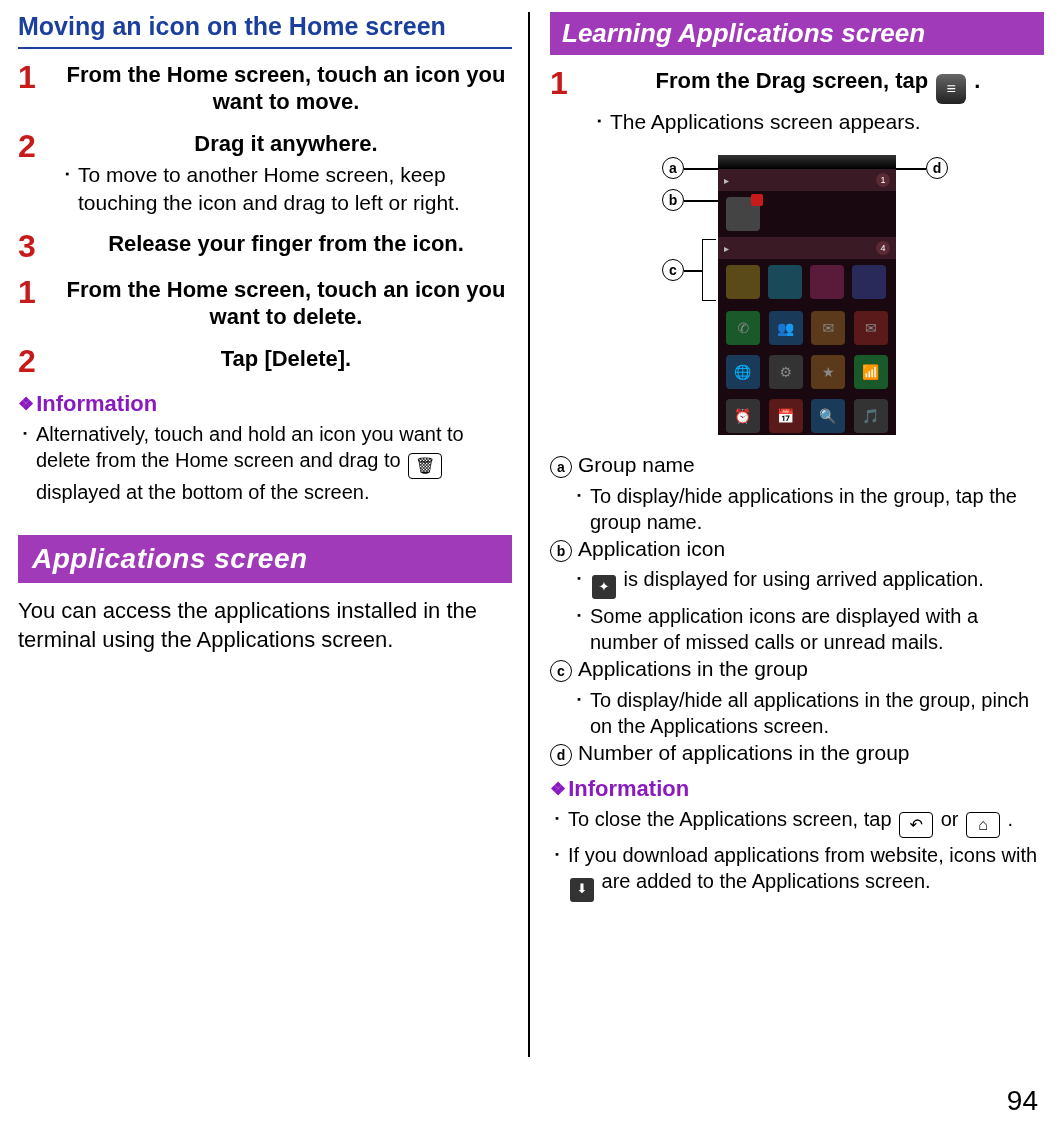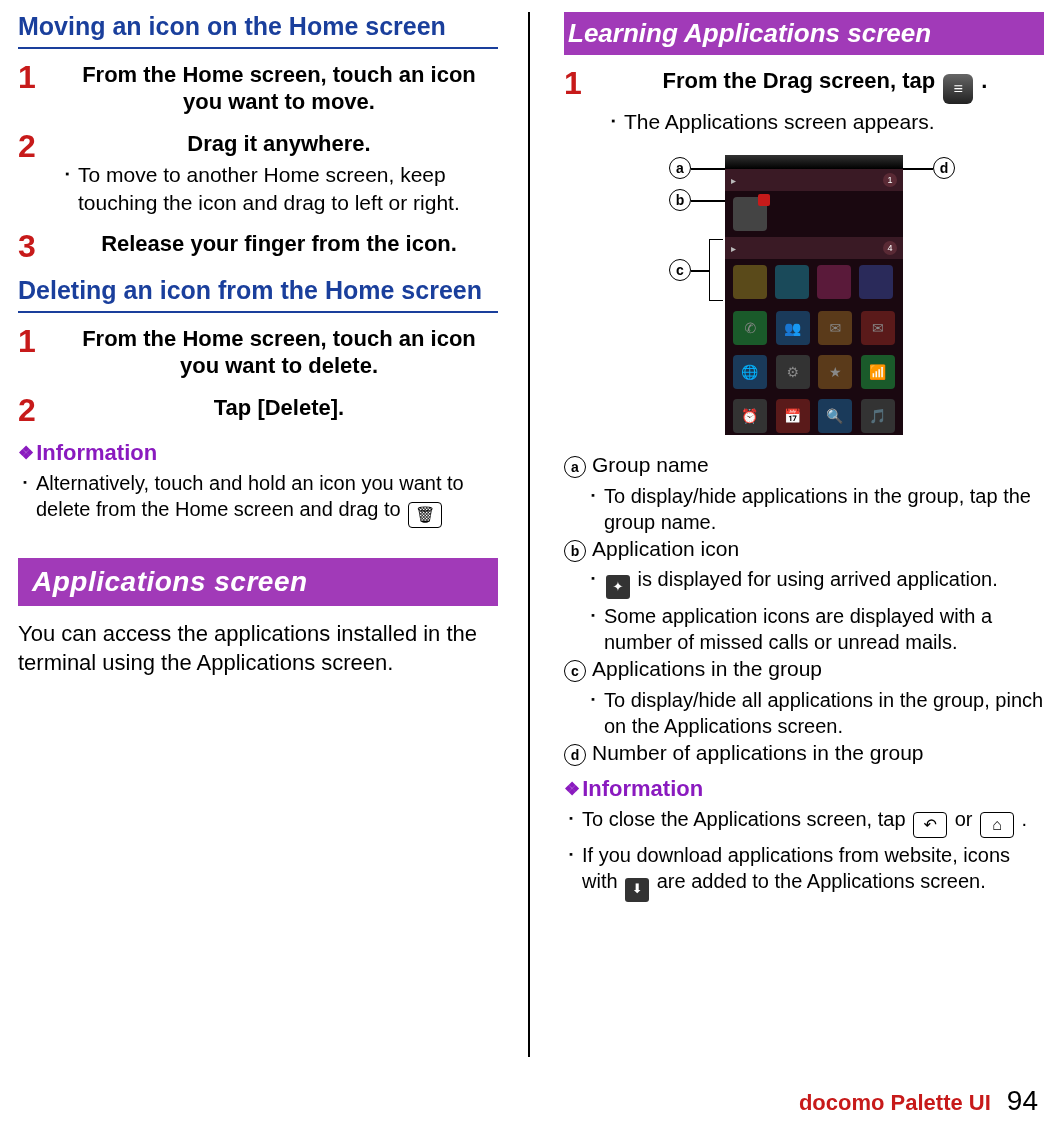--- a/index.html
+++ b/index.html
@@ -7,21 +7,21 @@
     font-family: "Segoe UI", "Helvetica Neue", Arial, sans-serif;
     width: 1062px;
     height: 1131px;
     background: #fff;
     color: #000;
     position: relative;
   }
   .columns {
     display: flex;
     padding: 12px 18px 0 18px;
-    gap: 14px;
+    gap: 0;
     height: 1060px;
   }
   .col {
     flex: 1;
     min-width: 0;
   }
   .divider {
     width: 2px;
     background: #000;
     margin: 0 20px 0 16px;
@@ -95,21 +95,21 @@
     margin-top: 30px;
     margin-bottom: 14px;
     letter-spacing: 0.5px;
   }
   .small-banner {
     background: #a13ab8;
     color: #fff;
     font-size: 26px;
     font-weight: 700;
     font-style: italic;
-    padding: 6px 4px;
+    padding: 6px 12px;
     margin-bottom: 12px;
   }
   .body-para {
     font-size: 22px;
     line-height: 1.3;
     margin-bottom: 20px;
   }
   .icon-box {
     display: inline-flex;
     align-items: center;
@@ -238,21 +238,20 @@
       </div>
     </div>
 
     <div class="step">
       <div class="step-num">3</div>
       <div class="step-body">
         <div class="step-bold">Release your finger from the icon.</div>
       </div>
     </div>
 
-    <div class="section-heading" style="margin-top:10px">Deleting an icon from the Home screen</div>
 
     <div class="step">
       <div class="step-num">1</div>
       <div class="step-body">
         <div class="step-bold">From the Home screen, touch an icon you want to delete.</div>
       </div>
     </div>
 
     <div class="step">
       <div class="step-num">2</div>
@@ -264,21 +263,21 @@
     <div class="info-heading">
       <span class="diamond">❖</span>
         <span>Information</span>
     </div>
     <div class="info-body">
       <div class="bullet-row">
         <div class="bullet-dot">･</div>
         <div class="sub-bullet">
           <span>Alternatively, touch and hold an icon you want to delete from the Home screen and drag to </span><span class="icon-box">
               <span class="trash-icon">🗑</span>
-            </span>
+            </span><span> displayed at the bottom of the screen.</span>
         </div>
       </div>
     </div>
 
     <div class="big-banner">Applications screen</div>
     <div class="body-para">You can access the applications installed in the terminal using the Applications screen.</div>
   </div>
 
   <div class="divider"></div>
 
@@ -410,15 +409,14 @@
         <div class="sub-bullet">
           <span>If you download applications from website, icons with </span><span class="icon-box small-sq">⬇</span><span> are added to the Applications screen.</span>
         </div>
       </div>
     </div>
 
   </div>
 </div>
 
 <div class="footer">
-  <span class="footer-label">docomo Palette UI</span>
   <span class="footer-page">94</span>
 </div>
 
 </body></html>

